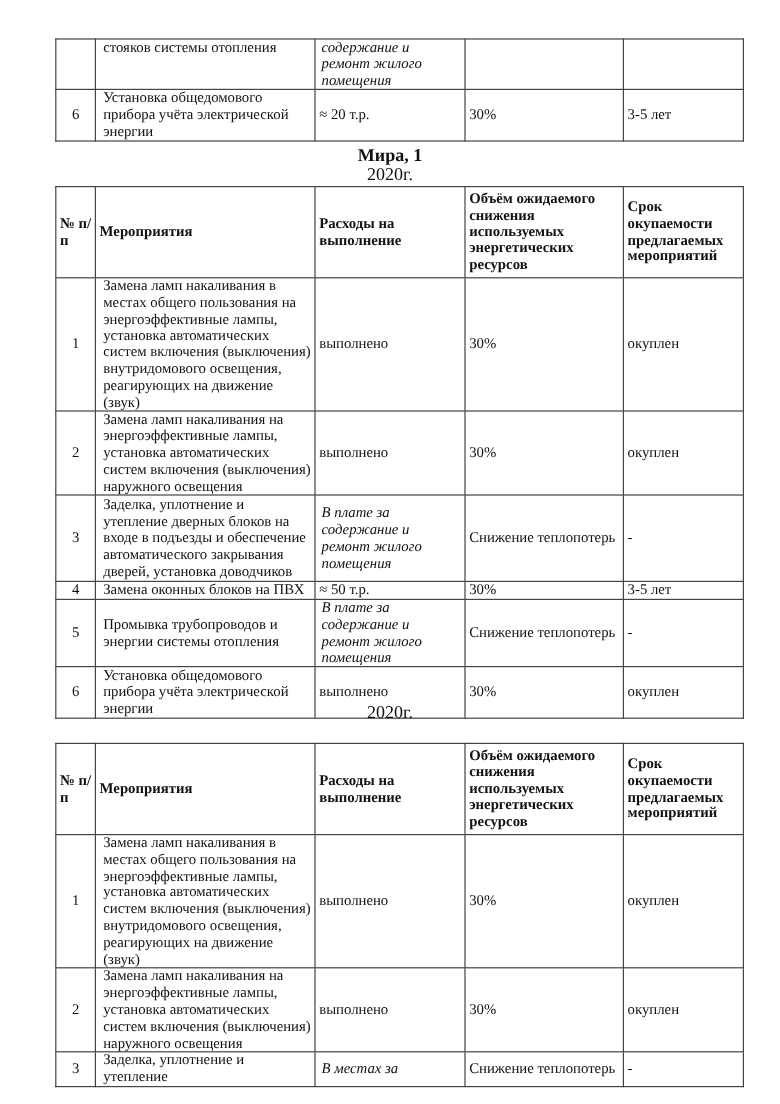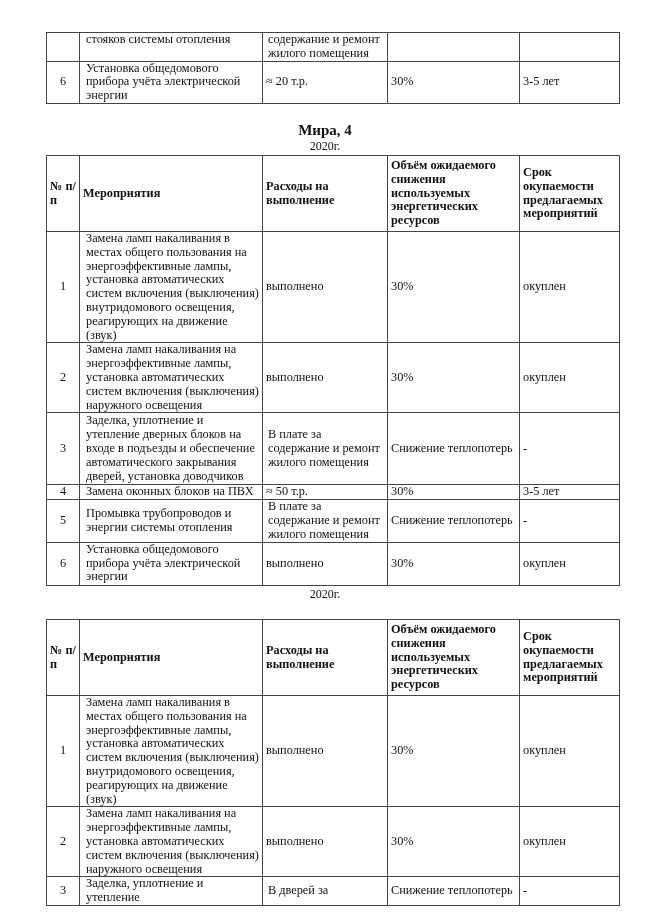--- a/index.html
+++ b/index.html
@@ -17,28 +17,28 @@
     overflow: hidden;
   }
   th { font-weight: bold; text-align: left; }
   col.c-num { width: 33px; }
   col.c-act { width: 183px; }
   col.c-cost { width: 125px; }
   col.c-vol { width: 132px; }
   col.c-term { width: 100px; }
   td.num { text-align: center; }
   td.act { text-align: left; padding-left: 6px; font-family: Liberation Serif, serif; }
-  td.cost { text-align: left; padding-left: 5px; }
+  td.cost { text-align: left; padding-left: 5px; font-style: italic; }
   td.center { text-align: left; }
   td.top { vertical-align: top; }
   .heading {
     position: absolute; left: 0; width: 650px; text-align: center;
   }
   .heading .title { font-weight: bold; font-size: 15px; line-height: 16px; display: block; }
-  .heading .year { font-size: 12px; line-height: 16px; display: block; }
+  .heading .year { font-size: 15px; line-height: 16px; display: block; }
 </style>
 </head>
 <body>
 
 <table style="top:32px;">
   <colgroup>
       <col class="c-num">
       <col class="c-act">
       <col class="c-cost">
       <col class="c-vol">
@@ -56,21 +56,21 @@
     <td class="num">6</td>
     <td class="act">Установка общедомового прибора учёта электрической энергии</td>
     <td class="center">≈ 20 т.р.</td>
     <td class="center">30%</td>
     <td class="center">3-5 лет</td>
   </tr>
 </tbody>
   </table>
 
 <div class="heading" style="top:122px;">
-  <span class="title">Мира, 4</span>
+  <span class="title">Мира, 1</span>
   <span class="year">2020г.</span>
 </div>
 <table style="top:155px;">
   <colgroup>
       <col class="c-num">
       <col class="c-act">
       <col class="c-cost">
       <col class="c-vol">
       <col class="c-term">
     </colgroup>
@@ -156,18 +156,18 @@
   <tr style="height:69px;">
     <td class="num">2</td>
     <td class="act">Замена ламп накаливания на энергоэффективные лампы, установка автоматических систем включения (выключения) наружного освещения</td>
     <td class="center">выполнено</td>
     <td class="center">30%</td>
     <td class="center">окуплен</td>
   </tr>
   <tr style="height:14px;">
     <td class="num">3</td>
     <td class="act">Заделка, уплотнение и утепление</td>
-    <td class="cost">В дверей за</td>
+    <td class="cost">В местах за</td>
     <td class="center">Снижение теплопотерь</td>
     <td class="center">-</td>
   </tr>
 </tbody>
   </table>
 
 </body></html>

